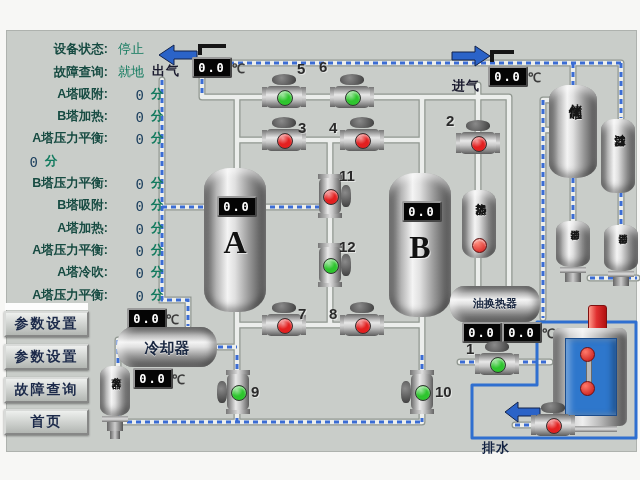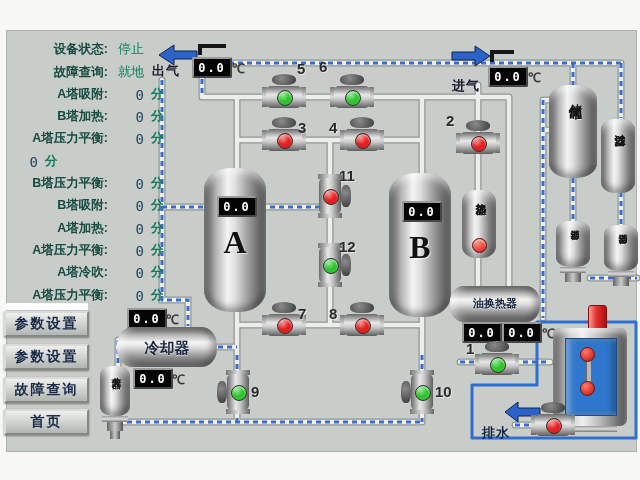--- a/index.html
+++ b/index.html
@@ -261,21 +261,21 @@
   <div class="fitbody" style="left:613px;top:277px;width:16px;height:9px"></div>
 
   <div class="trapcap"></div>
   <div class="trap">
     <div class="trapblue"></div>
     <div class="rod" style="left:33px;top:26px;height:34px"></div>
     <div class="ball" style="left:27px;top:19px"></div>
     <div class="ball" style="left:27px;top:53px"></div>
   </div>
   <div class="fitflange" style="left:563px;top:426px;width:54px"></div>
-  <span class="flowlab" style="left:482px;top:424px;color:#102040">排水</span>
+  <span class="flowlab" style="left:482px;top:439px;color:#102040">排水</span>
 
   <div class="valve h" style="left:475px;top:340px">
       <span class="cap"></span>
       <span class="flg l"></span>
       <span class="flg r"></span>
       <span class="vbody"></span>
       <span class="ind" style="background: radial-gradient(circle at 35% 30%, rgba(255, 255, 255, 0.533), transparent 45%), rgb(46, 197, 46);"></span>
     </div>
   <span class="vnum" style="left:466px;top:340px">1</span>
 

